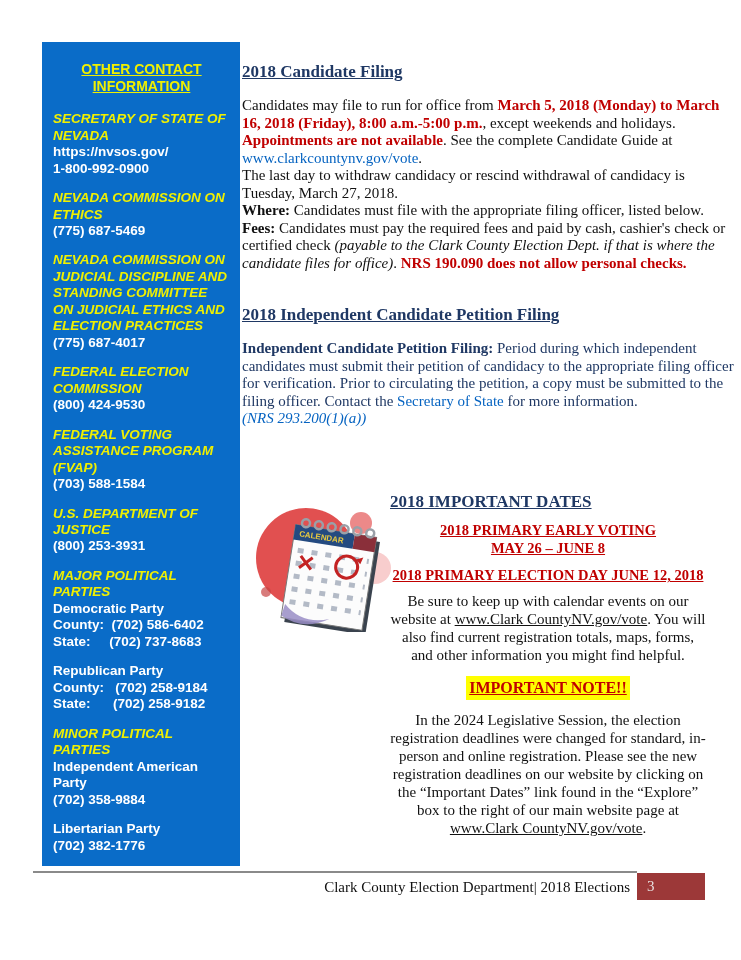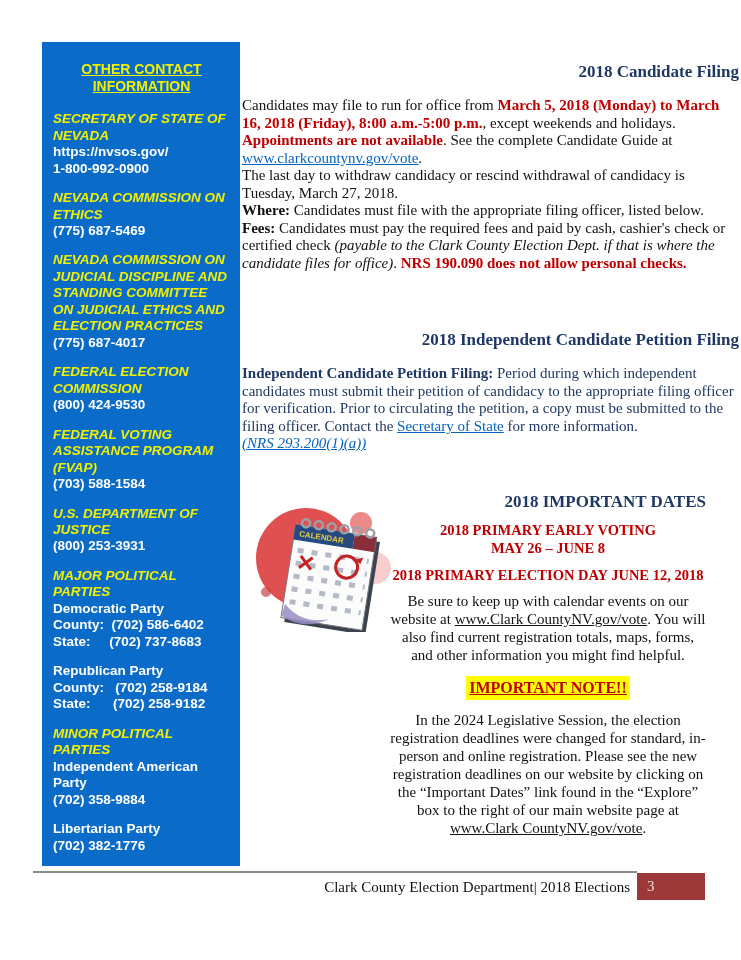--- a/index.html
+++ b/index.html
@@ -20,37 +20,37 @@
     color:#f0f000; text-align:center; text-decoration:underline;
     font-size:14px; margin-bottom:16px;
   }
   .sb-entry { margin-bottom:13px; }
   .sb-h { color:#f0f000;font-style:italic; }
   .sb-line { color:#ffffff; white-space:pre-wrap; }
 
   
   .sec { position:absolute; left:242px; width:497px; }
   .main-h {
-    color:#1f3864; font-weight:bold; font-size:17px; text-align:right;
-    margin:0 0 15px 0;
+    color:#1f3864; font-weight:bold; font-size:17px; text-align:left;
+    text-decoration:underline; margin:0 0 15px 0;
   }
   .body-block { font-size:15px; line-height:1.17; }
   .b { font-weight:bold; }
   .i { font-style:italic; }
   .red-b { color:#c00000; font-weight:bold; }
   .navy { color:#1f3864; }
-  .link { color:#0563c1; text-decoration:underline; cursor:pointer; }
+  .link { color:#0563c1; cursor:pointer; }
   .link-dark { color:#111; text-decoration:underline; cursor:pointer; }
 
   
   #sec-dates { position:absolute; }
   .calendar-wrap { position:absolute; left:8px; top:6px; width:148px; height:134px; }
   .dates-col { margin-left:148px; width:316px; text-align:center; }
   .dates-col .main-h { margin-bottom:9px; }
-  .red-line { color:#c00000; font-weight:bold; font-size:14.5px; line-height:1.25; }
+  .red-line { color:#c00000; font-weight:bold; font-size:14.5px; line-height:1.25;text-decoration:underline; }
   .red-group { margin-bottom:9px; }
   .nowrap { white-space:nowrap; }
   .center-p { font-size:15px; line-height:1.2; margin:8px 0 10px 0; }
   .note-h {
     display:inline-block; background:#ffff00; color:#c00000;
     font-weight:bold; font-size:16px; text-decoration:underline;
     padding:3px 3px; margin:2px 0 3px 0;
   }
 
   
@@ -127,21 +127,21 @@
 <div class="sec" id="sec-filing" style="top:62px;">
   <div class="main-h">2018 Candidate Filing</div>
   <div class="body-block">
     <span>Candidates may file to run for office from </span><span class="red-b">March 5, 2018 (Monday) to March 16, 2018 (Friday), 8:00 a.m.-5:00 p.m.</span><span>, except weekends and holidays. </span><span class="red-b">Appointments are not available</span><span>.  See the complete Candidate Guide at </span><span class="link">www.clarkcountynv.gov/vote</span><span>.</span>
     <div>The last day to withdraw candidacy or rescind withdrawal of candidacy is Tuesday, March 27, 2018.</div>
     <div><span class="b">Where:</span><span> Candidates must file with the appropriate filing officer, listed below.</span></div>
     <div><span class="b">Fees:</span><span> Candidates must pay the required fees and paid by cash, cashier's check or certified check </span><span class="i">(payable to the Clark County Election Dept. if that is where the candidate files for office)</span><span>. </span><span class="red-b">NRS 190.090 does not allow personal checks.</span></div>
   </div>
 </div>
 
-<div class="sec" id="sec-petition" style="top:330px;">
+<div class="sec" id="sec-petition" style="top:305px;">
   <div class="main-h">2018 Independent Candidate Petition Filing</div>
   <div class="body-block navy">
     <span class="b">Independent Candidate Petition Filing:</span><span> Period during which independent candidates must submit their petition of candidacy to the appropriate filing officer for verification. Prior to circulating the petition, a copy must be submitted to the filing officer. Contact the </span><span class="link">Secretary of State</span><span> for more information.</span>
     <div><span class="link i">(NRS 293.200(1)(a))</span></div>
   </div>
 </div>
 
 <div class="sec" id="sec-dates" style="top:492px;">
 
   <div class="calendar-wrap">

